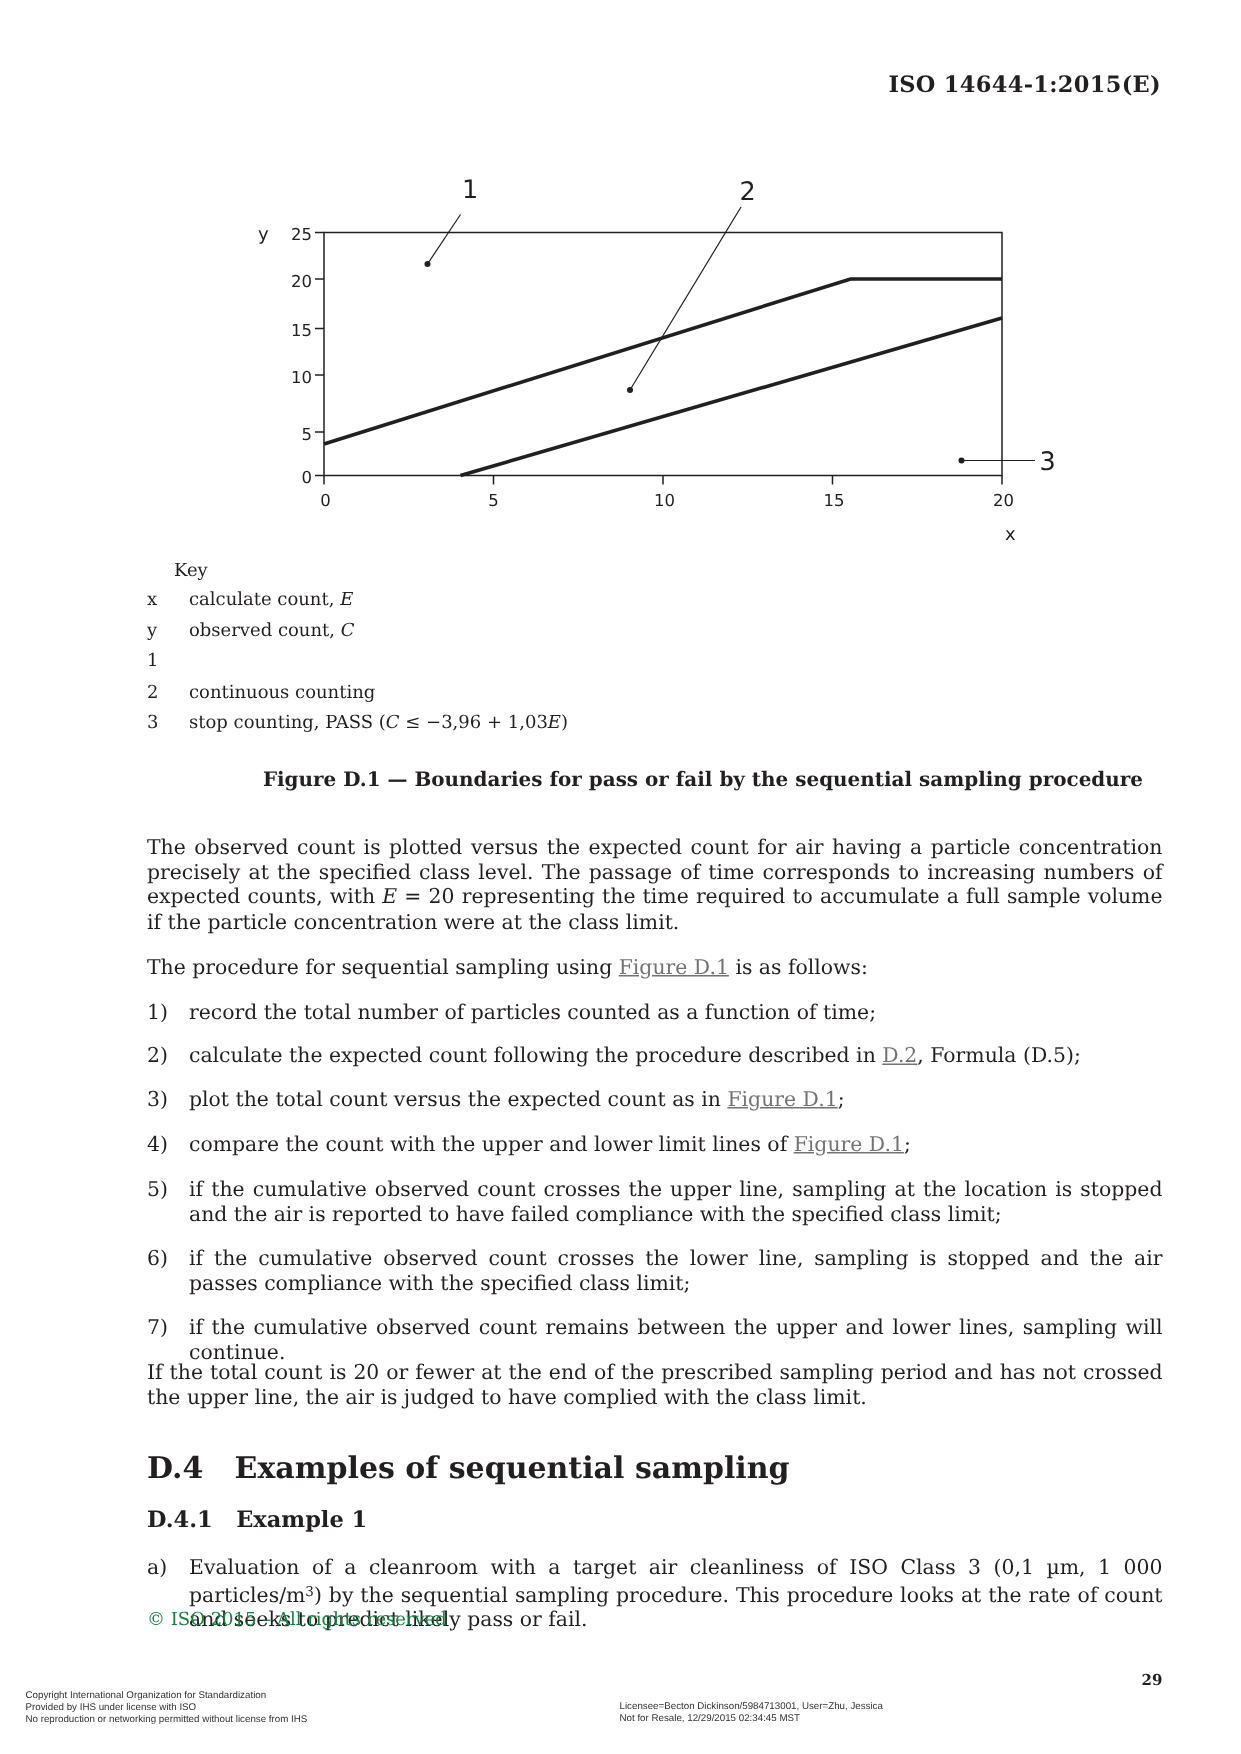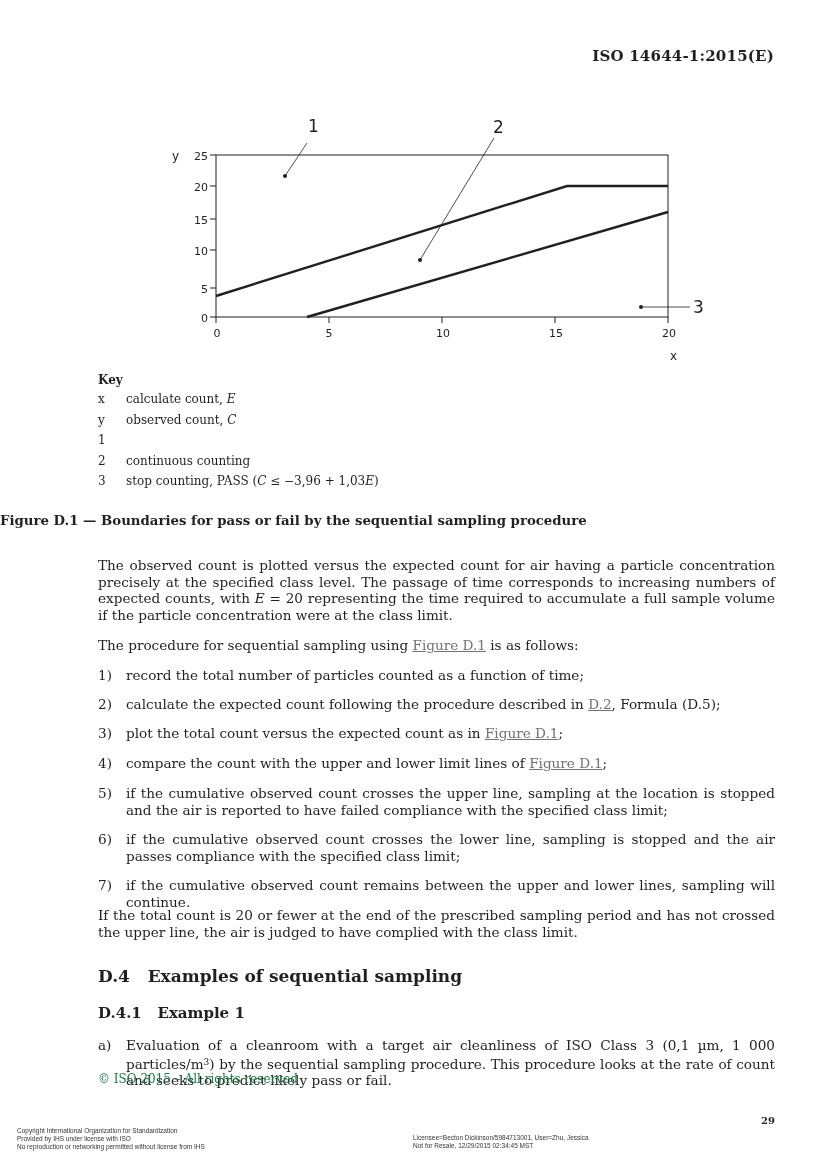--- a/index.html
+++ b/index.html
@@ -2,30 +2,30 @@
 <html><head>
 <meta charset="utf-8">
 <style>
   html, body { margin: 0; padding: 0; background: #ffffff; }
   body { width: 827px; height: 1169px; position: relative; overflow: hidden;
          font-family: "DejaVu Serif", "Liberation Serif", serif; color: #231f20; }
   .abs { position: absolute; }
   .header-std { right: 53px; top: 47px; font-weight: bold; font-size: 15px; letter-spacing: 0.2px; }
   .figure-svg { left: 0; top: 0; position: absolute; }
   .key { left: 98px; top: 371px; font-size: 12px; }
-  .key-title { font-weight: bold; height: 18px; line-height: 18px; }
+  .key-title { font-weight: normal; height: 18px; line-height: 18px; margin-left: 18px; }
   .key-row { height: 20.6px; line-height: 20.6px; display: flex; }
   .key-sym { width: 28px; }
-  .caption { left: 0; width: 762px; top: 513px; text-align: left; font-weight: bold; font-size: 13.3px; }
+  .caption { left: 0; width: 762px; top: 513px; text-align: right; font-weight: bold; font-size: 13.3px; }
   .body-text { left: 98px; width: 677px; font-size: 13.6px; line-height: 16.6px; text-align: justify; }
   .li { left: 98px; width: 677px; font-size: 13.6px; line-height: 16.6px; display: flex; text-align: justify; }
   .li .num { width: 28px; flex: none; }
   .li .txt { flex: 1; }
   a.lnk { color: #737373; text-decoration: underline; }
-  .h2 { left: 98px; top: 966px; font-size: 17px; font-weight: bold; }
+  .h2 { left: 98px; top: 966px; font-size: 20px; font-weight: bold; }
   .h3 { left: 98px; top: 1004px; font-size: 15px; font-weight: bold; }
   .copyright { left: 98px; top: 1072px; font-size: 12px; color: #15803d; }
   .pageno { right: 52px; top: 1115px; font-size: 10px; font-weight: bold; margin-left: 36px; }
   .wm { font-family: "Liberation Sans", sans-serif; font-size: 6.5px; color: #333; line-height: 8px; }
   .wm-left { left: 17px; top: 1127px; }
   .wm-right { left: 413px; top: 1134px; }
   em.v { font-style: italic; }
   sup { font-size: 9px; vertical-align: 4px; }
 </style>
 </head>

